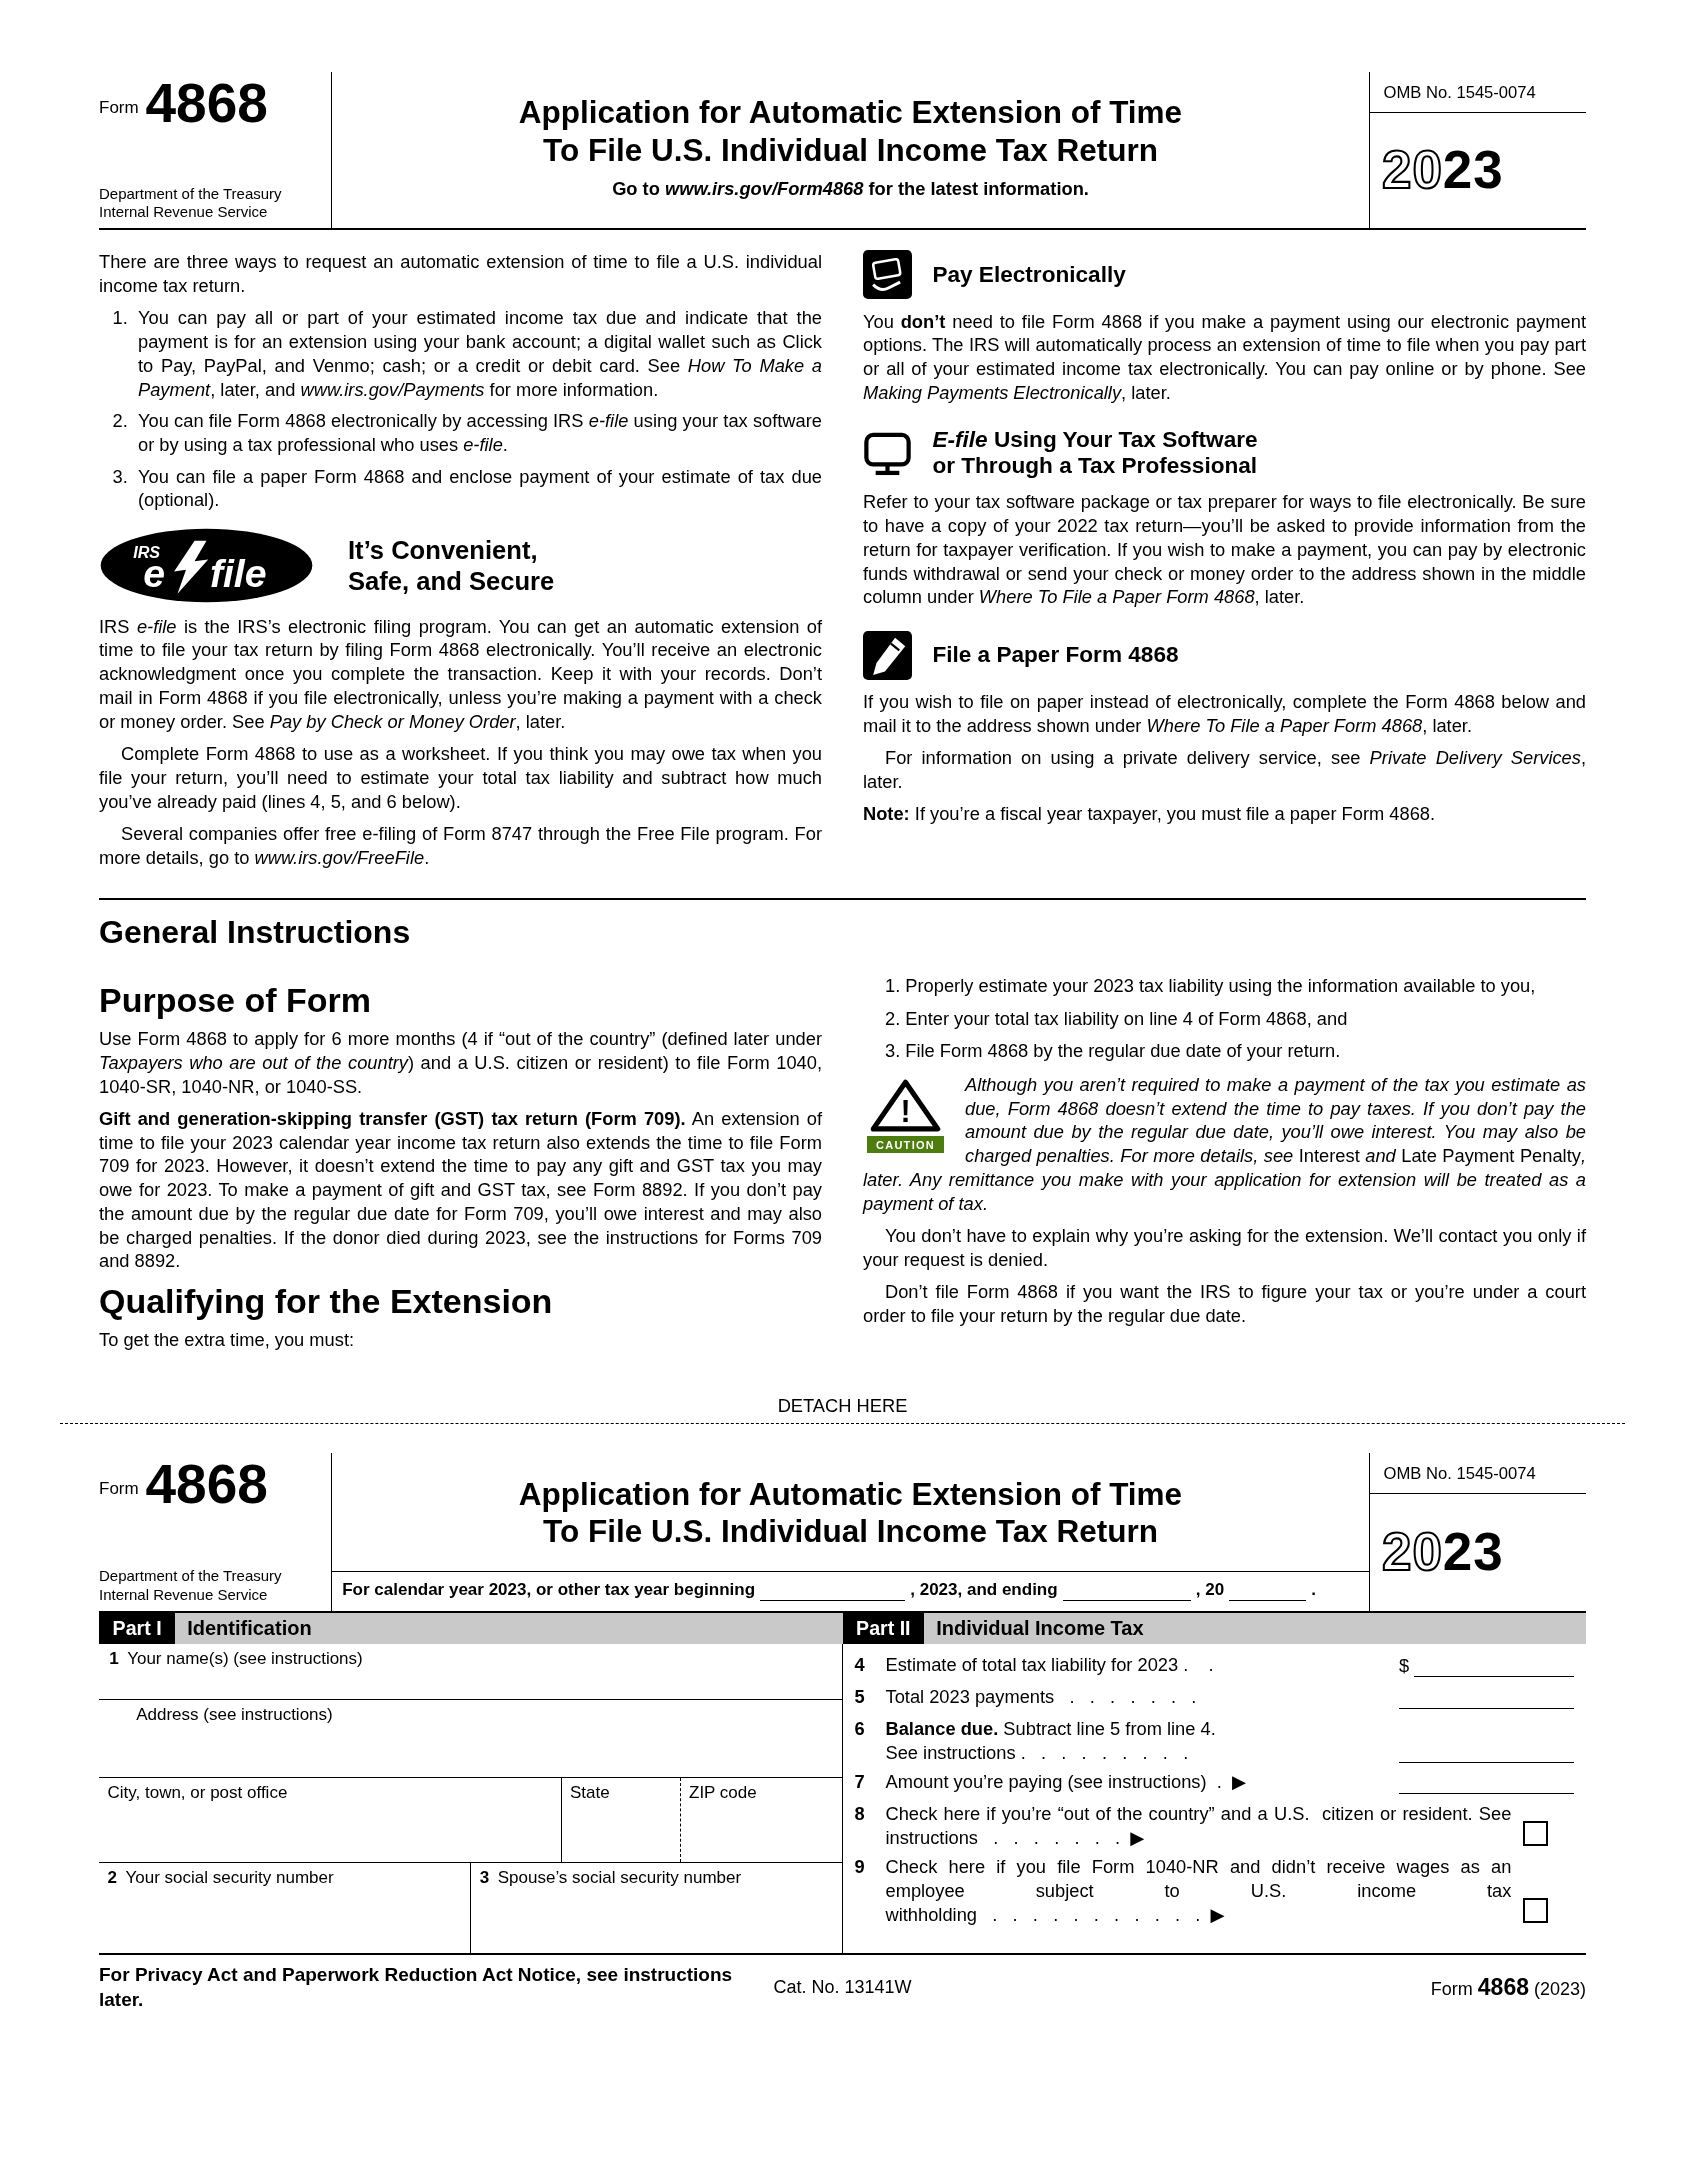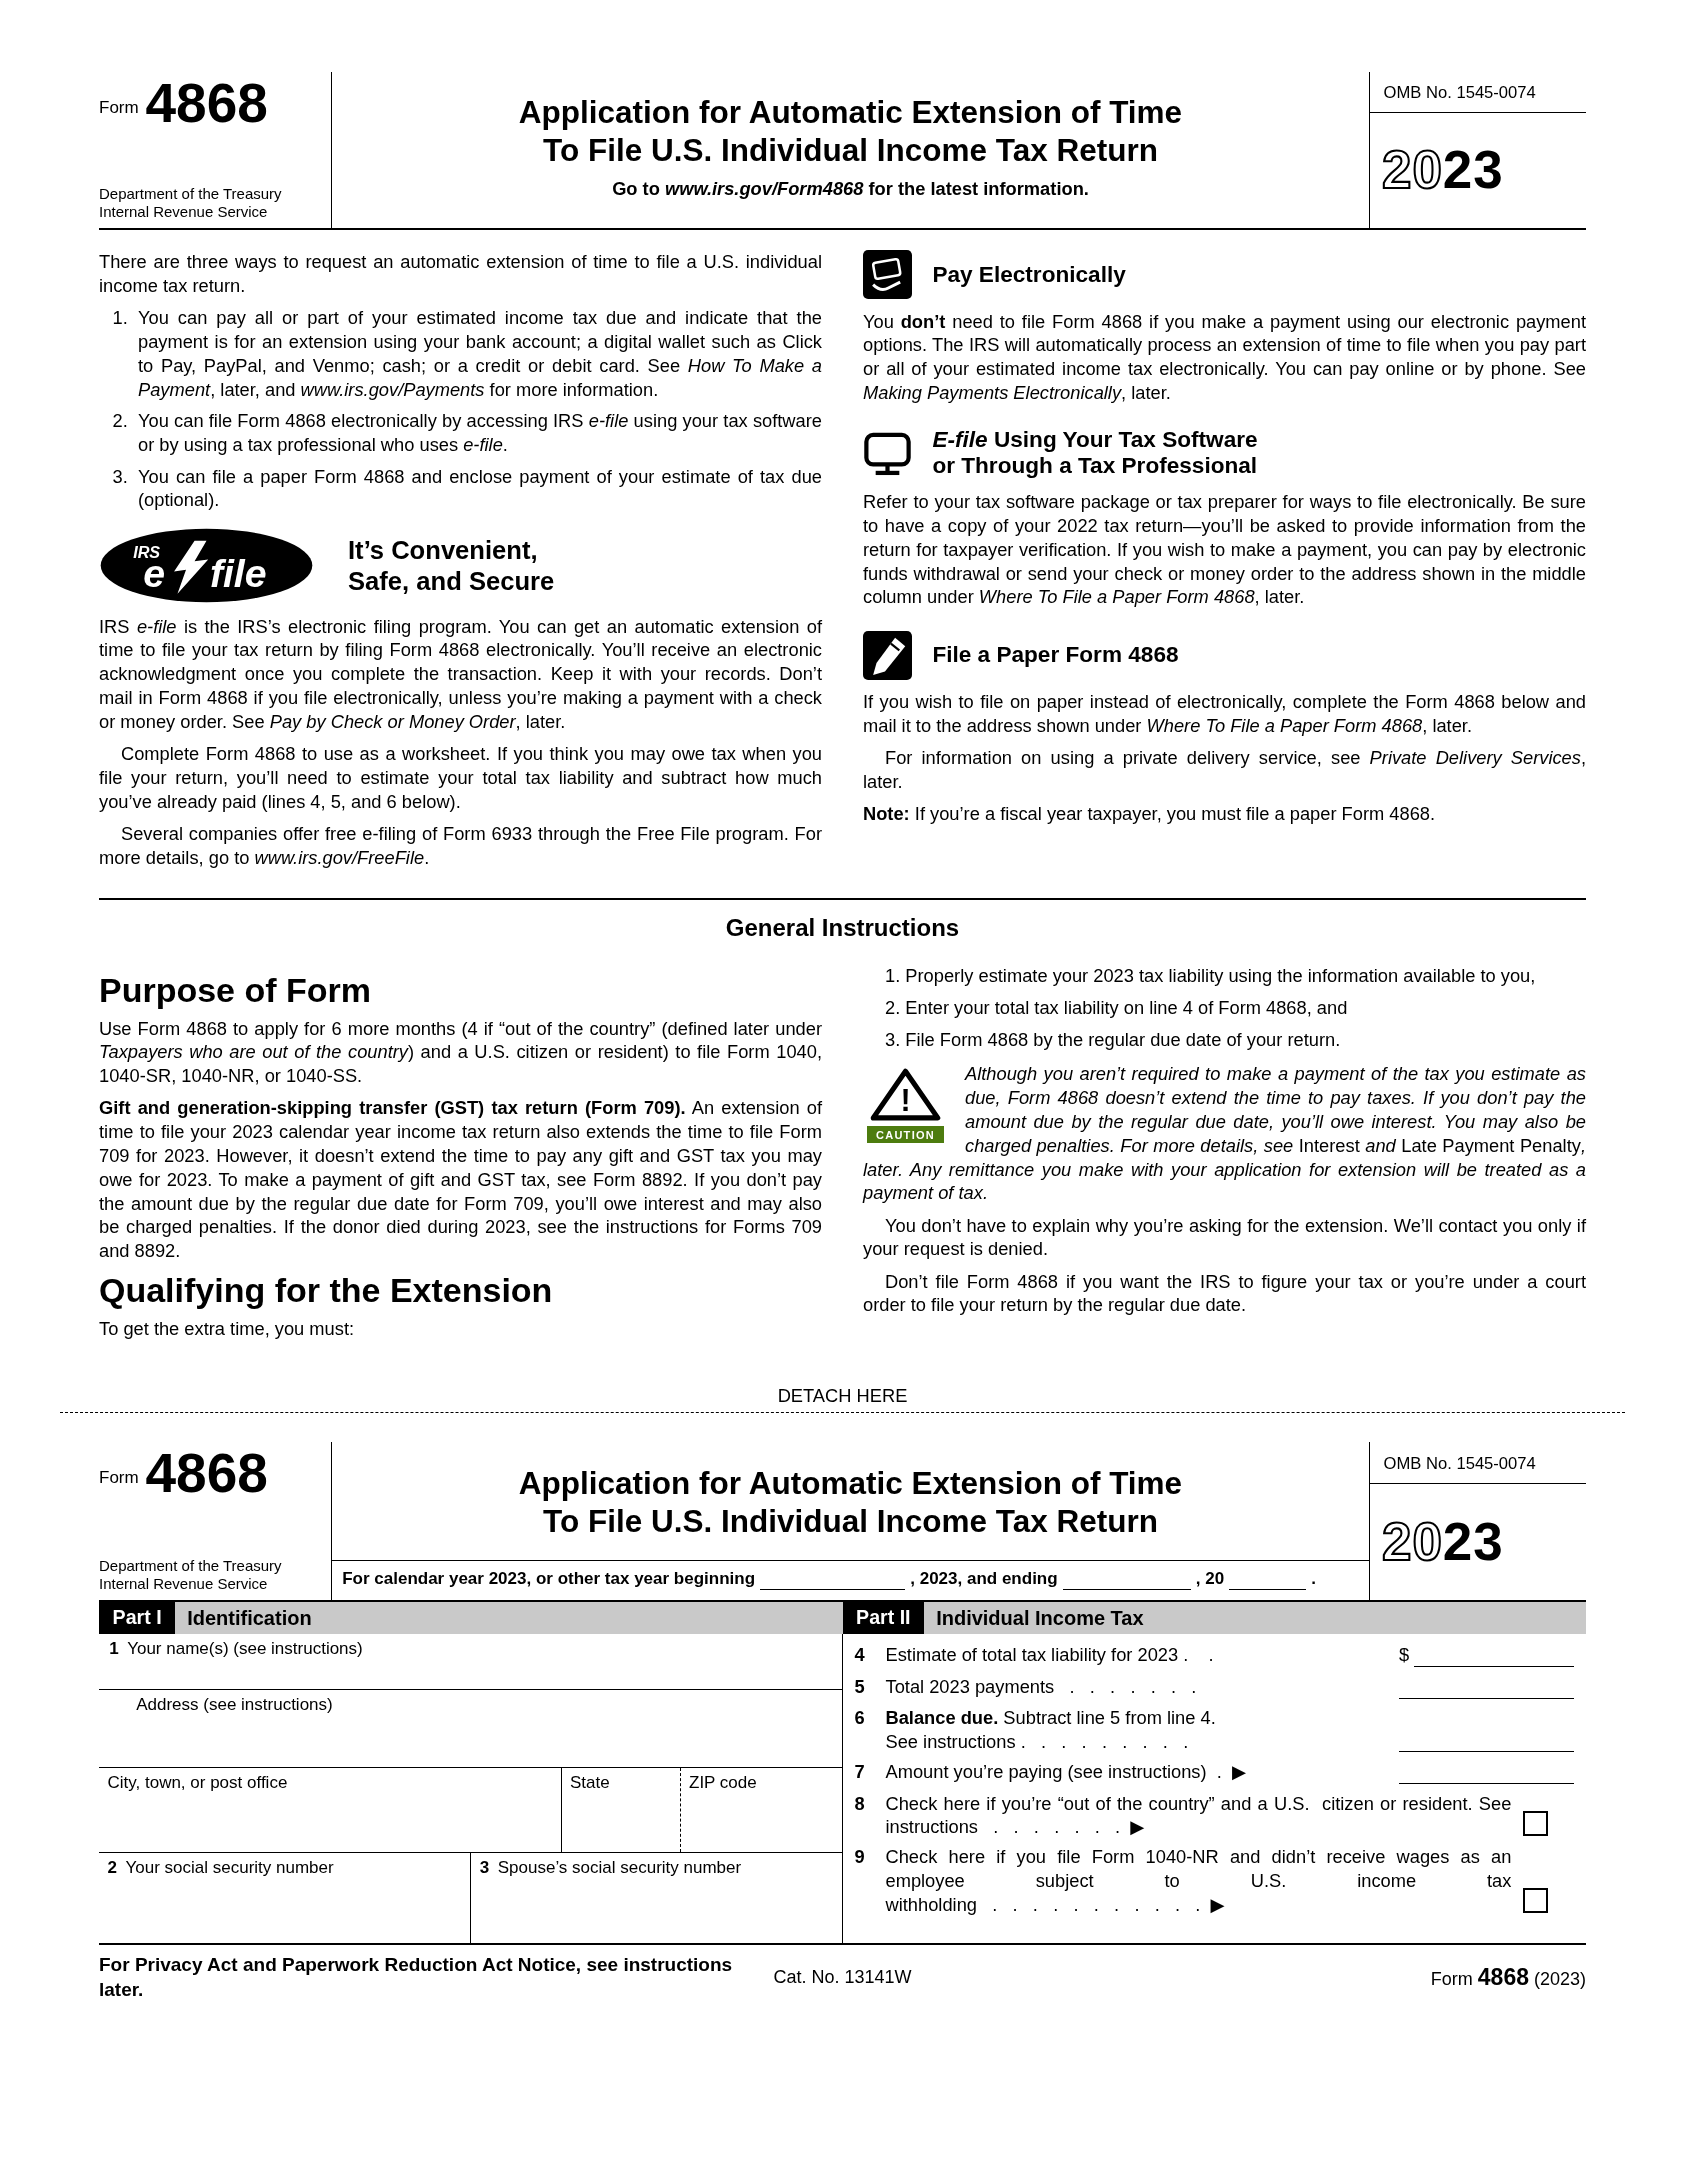--- a/index.html
+++ b/index.html
@@ -41,21 +41,21 @@
   .efile-head { font-size:25.6px; font-weight:bold; line-height:1.2; }
 
   .sec { margin-bottom:22px; }
   .sec-headrow { display:flex; align-items:center; gap:20.4px; margin-bottom:10.2px; }
   .sec-icon { width:49px; height:49px; flex:none; display:block; }
   .sec-icon svg { width:100%; height:100%; display:block; }
   .sec-title { font-size:22.6px; font-weight:bold; line-height:1.18; }
 
   
   .gi-rule { border-top:2.1px solid #000; margin-top:20.4px; }
-  .gi-title { text-align:center; font-size:24px; font-weight:bold; margin:12px 0 13.6px; }
+  .gi-title { font-size:32px; font-weight:bold; margin:12px 0 13.6px; }
   .h4 { font-size:34px; font-weight:bold; margin:6.8px 0 6.8px; line-height:1.15; }
 
   .caution-wrap { margin:10.2px 0 8.5px; text-align:justify; }
   .caution-icon { float:left; width:85px; margin:5.1px 17px 3.4px 0; text-align:center; }
   .caution-icon svg { width:75px; height:56px; display:block; margin:0 auto; }
   .caution-label { display:block; background:#4d7c0f; color:#fff; font-size:11px; font-weight:bold; letter-spacing:1.3px; padding:1.7px 0 0.9px; width:77px; margin:2.6px auto 0; text-align:center; }
   .caution-text { font-style:italic; }
 
   
   .detach { margin-top:34px; text-align:center; font-size:18.3px; }
@@ -168,21 +168,21 @@
           </svg>
         </span>
         <div class="efile-head">
           <div>It’s Convenient,</div>
           <div>Safe, and Secure</div>
         </div>
       </div>
 
       <p class="para"><span>IRS </span><span class="seg-i">e-file</span><span> is the IRS’s electronic filing program. You can get an automatic extension of time to file your tax return by filing Form 4868 electronically. You’ll receive an electronic acknowledgment once you complete the transaction. Keep it with your records. Don’t mail in Form 4868 if you file electronically, unless you’re making a payment with a check or money order. See </span><span class="seg-i">Pay by Check or Money Order</span><span>, later.</span></p>
       <p class="para ind">Complete Form 4868 to use as a worksheet. If you think you may owe tax when you file your return, you’ll need to estimate your total tax liability and subtract how much you’ve already paid (lines 4, 5, and 6 below).</p>
-      <p class="para ind"><span>Several companies offer free e-filing of Form 6933 through the Free File program. For more details, go to </span><span class="seg-i">www.irs.gov/FreeFile</span><span>.</span></p>
+      <p class="para ind"><span>Several companies offer free e-filing of Form 8747 through the Free File program. For more details, go to </span><span class="seg-i">www.irs.gov/FreeFile</span><span>.</span></p>
     </div>
 
     <div class="col">
       <div class="sec">
         <div class="sec-headrow">
           <span class="sec-icon">
             <svg viewBox="0 0 58 58">
               <rect width="58" height="58" rx="6" fill="#000"></rect>
               <rect x="13" y="13" width="30" height="19" rx="3" fill="none" stroke="#fff" stroke-width="3" transform="rotate(-10 28 22)"></rect>
               <path d="M12 41 q9 9 18 4 l14 -7" stroke="#fff" stroke-width="3.5" fill="none"></path>

